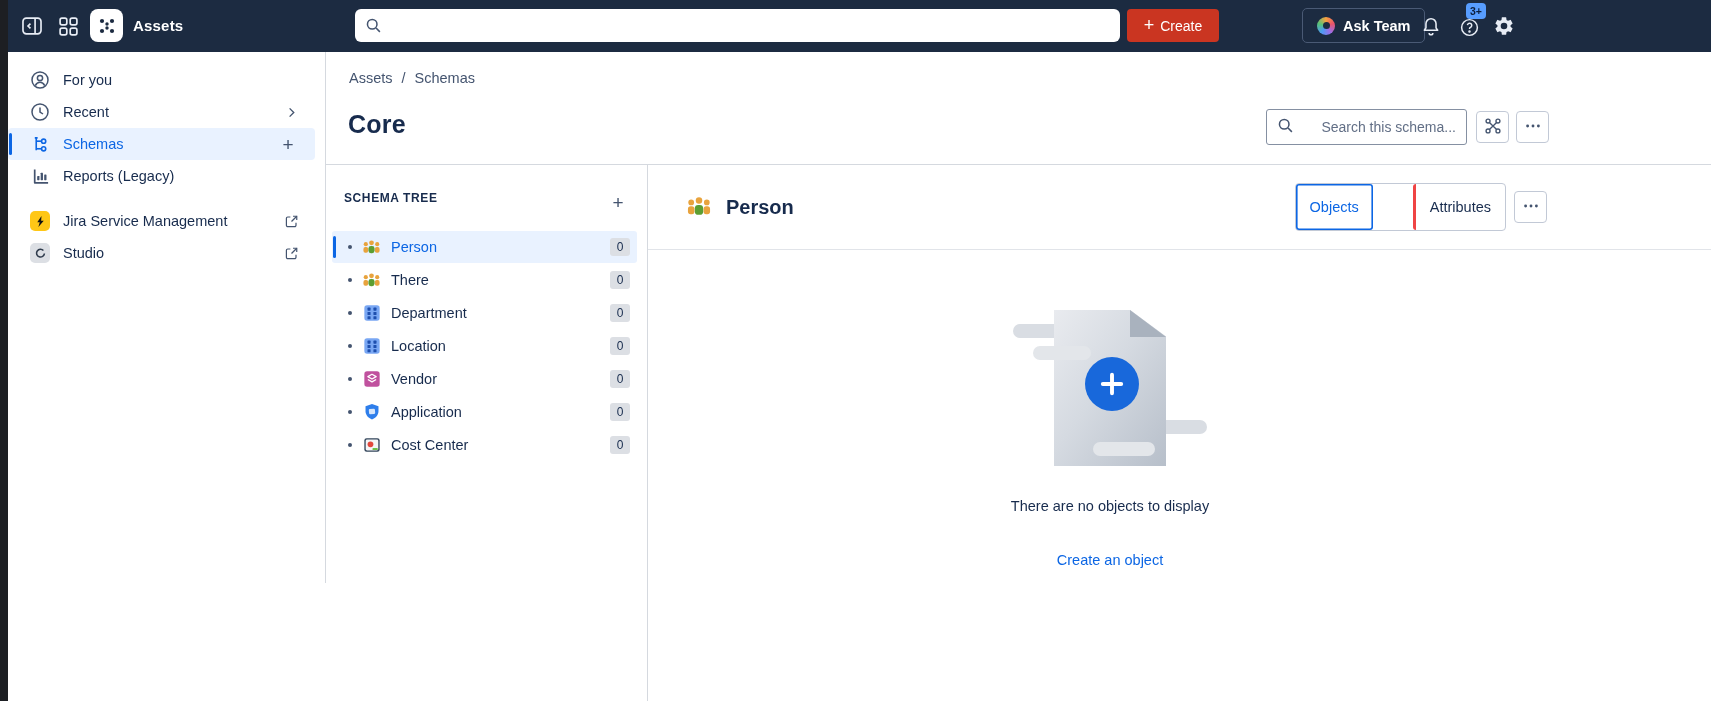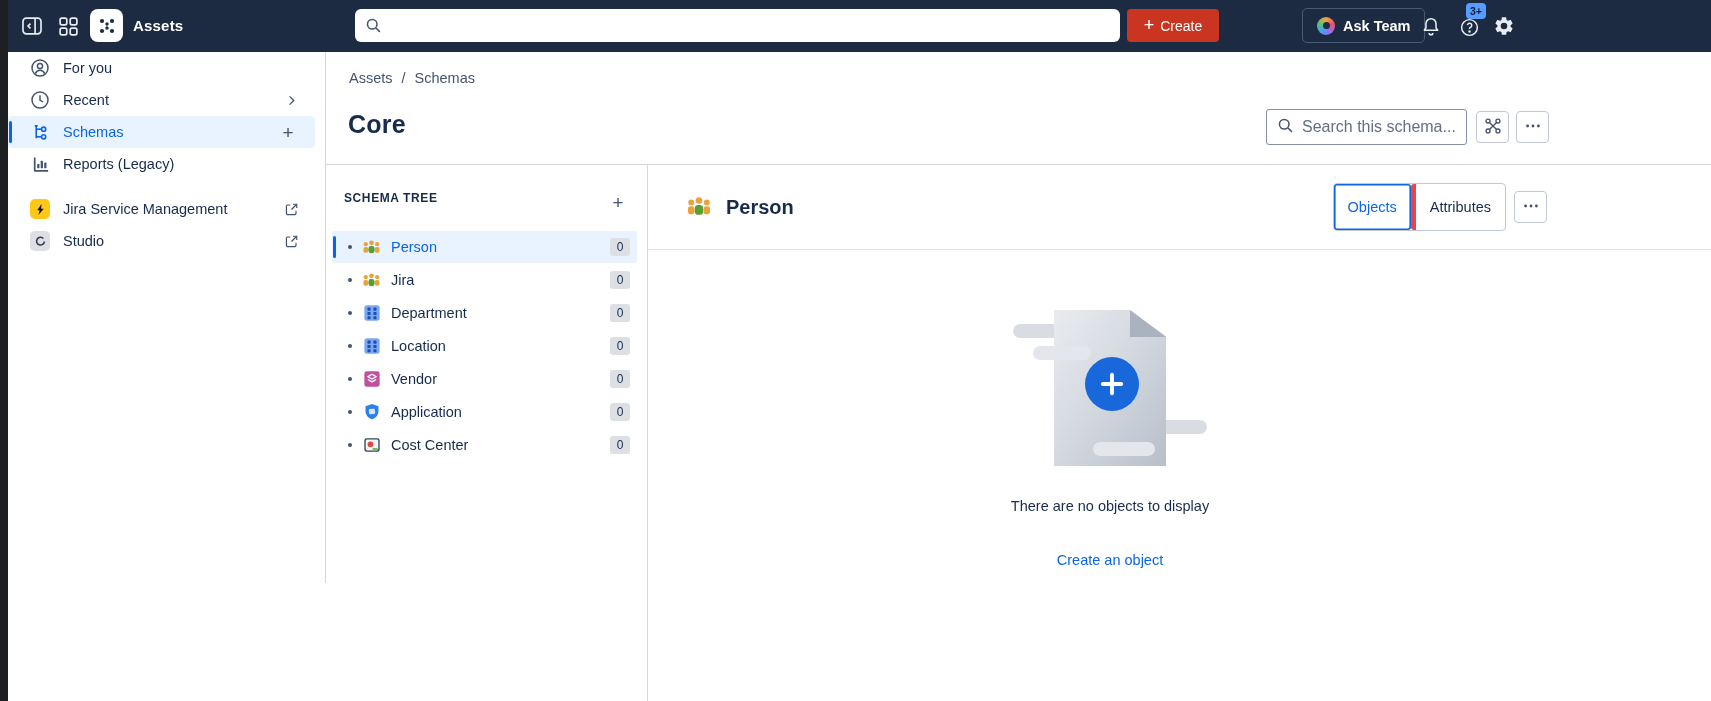--- a/index.html
+++ b/index.html
@@ -28,41 +28,41 @@
   .nav-search input { flex: 1; font-size: 14.5px; color: #172B4D; }
   .nav-search input::placeholder { color: #626F86; }
   .create-btn { position: absolute; left: 1127px; top: 9px; height: 33px; width: 92px; background: #CA3521; border-radius: 4px; color: #fff; font-size: 14px; font-weight: 500; display: flex; align-items: center; justify-content: center; gap: 6px; }
   .create-btn .plus-glyph { font-size: 18px; font-weight: 400; line-height: 1; margin-top: -2px; }
   .rovo-btn { position: absolute; left: 1302px; top: 8px; height: 35px; padding: 0 14px; border: 1px solid #4A5A75; border-radius: 5px; color: #fff; font-size: 14.5px; font-weight: 600; display: flex; align-items: center; gap: 8px; }
   .rovo-logo { width: 18px; height: 18px; border-radius: 50%; background: conic-gradient(#F8A03F, #E9546B, #9B6EE8, #4E9BF5, #57C278, #F8A03F); position: relative; }
   .rovo-logo::after { content: ""; position: absolute; left: 5.5px; top: 5.5px; width: 7px; height: 7px; border-radius: 50%; background: #1C2B41; }
   .nav-badge { position: absolute; left: 10px; top: -11px; background: #579DFF; color: #0B1E3D; font-size: 10.5px; font-weight: 700; border-radius: 4px; padding: 1.5px 4px; line-height: 1.2; }
 
   
-  .sidebar { position: absolute; left: 8px; top: 52px; width: 318px; height: 531px; background: #fff; border-right: 1px solid #D5D9DF; padding-top: 0; z-index: 20; }
+  .sidebar { position: absolute; left: 8px; top: 52px; width: 318px; height: 531px; background: #fff; border-right: 1px solid #D5D9DF; padding-top: 12px; z-index: 20; }
   .side-row { position: relative; height: 32px; display: flex; align-items: center; gap: 13px; padding: 0 16px 0 22px; margin-right: 10px; font-size: 14.5px; color: #172B4D; border-radius: 4px; cursor: pointer; }
   .side-row .s-icon { width: 20px; height: 20px; display: flex; align-items: center; justify-content: center; flex: none; }
   .side-row .trail { margin-left: auto; display: flex; align-items: center; color: #44546F; }
   .side-row.selected { background: #E9F2FF; color: #0C66E4; font-weight: 500; }
   .side-row.selected::before { content: ""; position: absolute; left: 1px; top: 5px; bottom: 5px; width: 2.5px; border-radius: 2px; background: #0C66E4; }
   .plus-btn { font-size: 19px; color: #44546F; line-height: 1; width: 22px; height: 22px; display: flex; align-items: center; justify-content: center; }
   .new-badge { border: 1px solid #9F8FEF; border-radius: 4px; color: #172B4D; background: #fff; font-size: 10.5px; font-weight: 700; padding: 1.5px 5px; letter-spacing: .3px; }
   .side-gap { height: 13px; }
   .app-tile { width: 20px; height: 20px; border-radius: 5px; display: flex; align-items: center; justify-content: center; flex: none; }
   .app-tile.jsm { background: #FFC716; }
   .app-tile.studio { background: #DCDFE4; }
 
   
   .main { position: absolute; left: 326px; top: 52px; right: 0; height: 649px; }
   .main-header { position: relative; height: 113px; border-bottom: 1px solid #D5D9DF; }
   .breadcrumb { position: absolute; left: 23px; top: 18px; font-size: 14.5px; color: #44546F; display: flex; gap: 9px; align-items: center; }
   .breadcrumb a { color: #44546F; text-decoration: none; cursor: pointer; }
   .page-title { position: absolute; left: 22px; top: 58px; font-size: 25px; font-weight: 700; color: #172B4D; letter-spacing: .2px; }
   .schema-search { position: absolute; left: 940px; top: 57px; width: 201px; height: 36px; border: 1px solid #8590A2; border-radius: 3px; display: flex; align-items: center; padding: 0 10px; gap: 8px; background: #fff; }
-  .schema-search input { flex: 1; width: 100%; font-size: 16px; color: #0f766e; }
+  .schema-search input { flex: 1; width: 100%; font-size: 14px; color: #0f766e; text-align: right; }
   .schema-search input::placeholder { color: #626F86; }
   .icon-btn { width: 33px; height: 32px; border: 1px solid #C2C9D6; border-radius: 4px; display: flex; align-items: center; justify-content: center; background: #fff; color: #44546F; }
   .icon-btn.graph { position: absolute; left: 1150px; top: 59px; }
   .icon-btn.more-top { position: absolute; left: 1190px; top: 59px; }
 
   
   .tree-panel { position: absolute; left: 0; top: 113px; width: 322px; bottom: 0; border-right: 1px solid #D5D9DF; background: #fff; }
   .tree-head { display: flex; align-items: flex-start; padding: 26px 18px 0 18px; }
   .tree-heading { font-size: 12px; font-weight: 700; letter-spacing: .6px; color: #172B4D; }
   .tree-head .plus-btn { margin-left: auto; }
@@ -75,21 +75,21 @@
   .tree-row.selected .tree-label { color: #0C66E4; font-weight: 500; }
   .tree-row.selected::before { content: ""; position: absolute; left: 1px; top: 5px; bottom: 5px; width: 2.5px; border-radius: 2px; background: #0C66E4; }
 
   
   .obj-panel { position: absolute; left: 322px; top: 113px; right: 0; bottom: 0; background: #fff; }
   .obj-header { height: 85px; display: flex; align-items: center; padding-left: 38px; border-bottom: 1px solid #E1E4E9; }
   .obj-header .obj-icon.lg { width: 26px; height: 26px; }
   .obj-title { font-size: 20px; font-weight: 600; color: #172B4D; margin-left: 14px; }
   .seg { display: flex; margin-left: auto; margin-right: 8px; border: 1px solid #C2C9D6; border-radius: 4px; background: #fff; overflow: visible; }
   .seg-btn { height: 46px; padding: 0 14px; font-size: 14.5px; color: #172B4D; display: flex; align-items: center; border-radius: 3px; }
-  .seg-btn + .seg-btn { border-left: 5px solid #ef4444; }
+  .seg-btn + .seg-btn { border-left: 3px solid #ef4444; margin-left: 40px; }
   .seg-btn.selected { color: #0C66E4; box-shadow: inset 0 0 0 1.6px #0C66E4; }
   .obj-header .icon-btn.more-obj { margin-right: 164px; }
 
   .empty-wrap { position: absolute; left: 0; top: 85px; width: 924px; text-align: center; }
   .illus { position: relative; width: 230px; height: 168px; margin: 58px auto 0; }
   .illus .stripe { position: absolute; height: 14px; border-radius: 7px; }
   .illus .st1 { left: 18px; top: 16px; width: 96px; background: #D9DDE3; z-index: 0; }
   .illus .st3 { left: 116px; top: 112px; width: 96px; background: #D9DDE3; z-index: 0; }
   .illus .doc { position: absolute; left: 59px; top: 2px; width: 112px; height: 156px; z-index: 1;
     background: linear-gradient(125deg, #E9EBEF 0%, #D5DAE1 45%, #B7BFCA 100%);
@@ -332,21 +332,21 @@
         <span class="obj-icon">
           <svg width="19" height="19" viewBox="0 0 20 20">
             <rect x="1.5" y="9.5" width="5" height="6" rx="2" fill="#E8A33D"></rect>
             <rect x="13.5" y="9.5" width="5" height="6" rx="2" fill="#E8A33D"></rect>
             <rect x="6.8" y="8.5" width="6.4" height="7.5" rx="2.6" fill="#5C9E31"></rect>
             <circle cx="4" cy="6.5" r="2.2" fill="#E8A33D"></circle>
             <circle cx="16" cy="6.5" r="2.2" fill="#E8A33D"></circle>
             <circle cx="10" cy="5" r="2.5" fill="#E8A33D"></circle>
           </svg>
         </span>
-        <span class="tree-label">Jira</span>
+        <span class="tree-label">There</span>
         <span class="count">0</span>
       </li>
       <li class="tree-row">
         <span class="bullet"></span>
         <span class="obj-icon">
           <svg width="18" height="18" viewBox="0 0 20 20">
             <rect x="1.5" y="1.5" width="17" height="17" rx="3" fill="#79A7F3"></rect>
             <rect x="5" y="4" width="3.4" height="3.4" rx=".6" fill="#1E4FAE"></rect>
               <rect x="11.6" y="4" width="3.4" height="3.4" rx=".6" fill="#1E4FAE"></rect>
             <rect x="5" y="8.8" width="3.4" height="3.4" rx=".6" fill="#1E4FAE"></rect>

